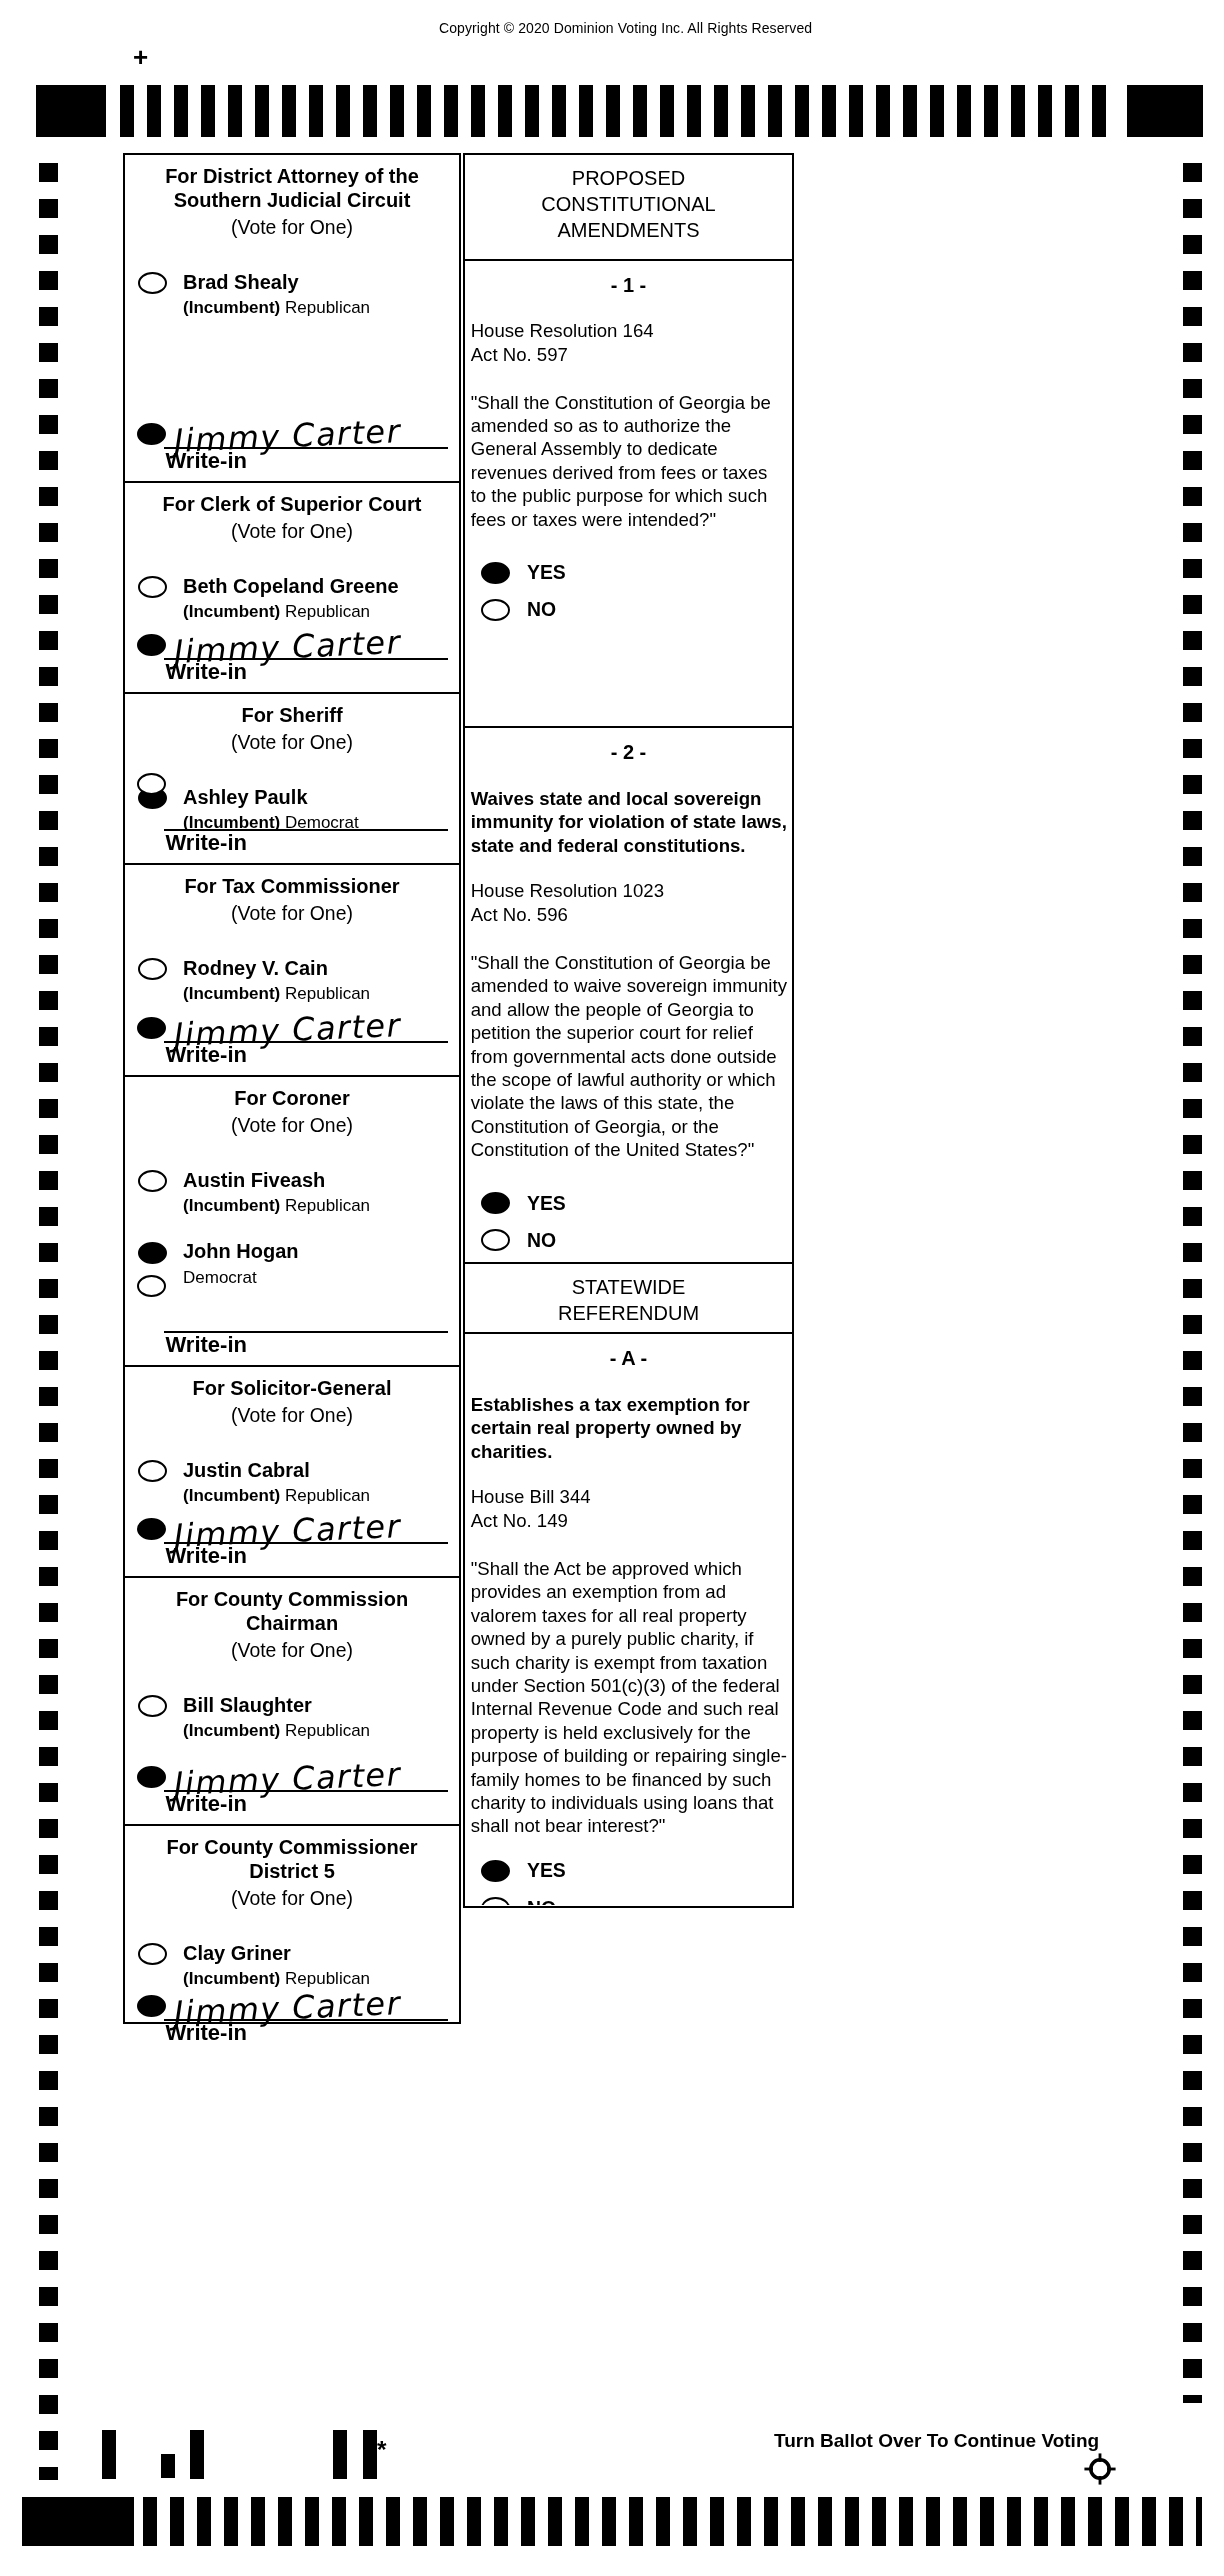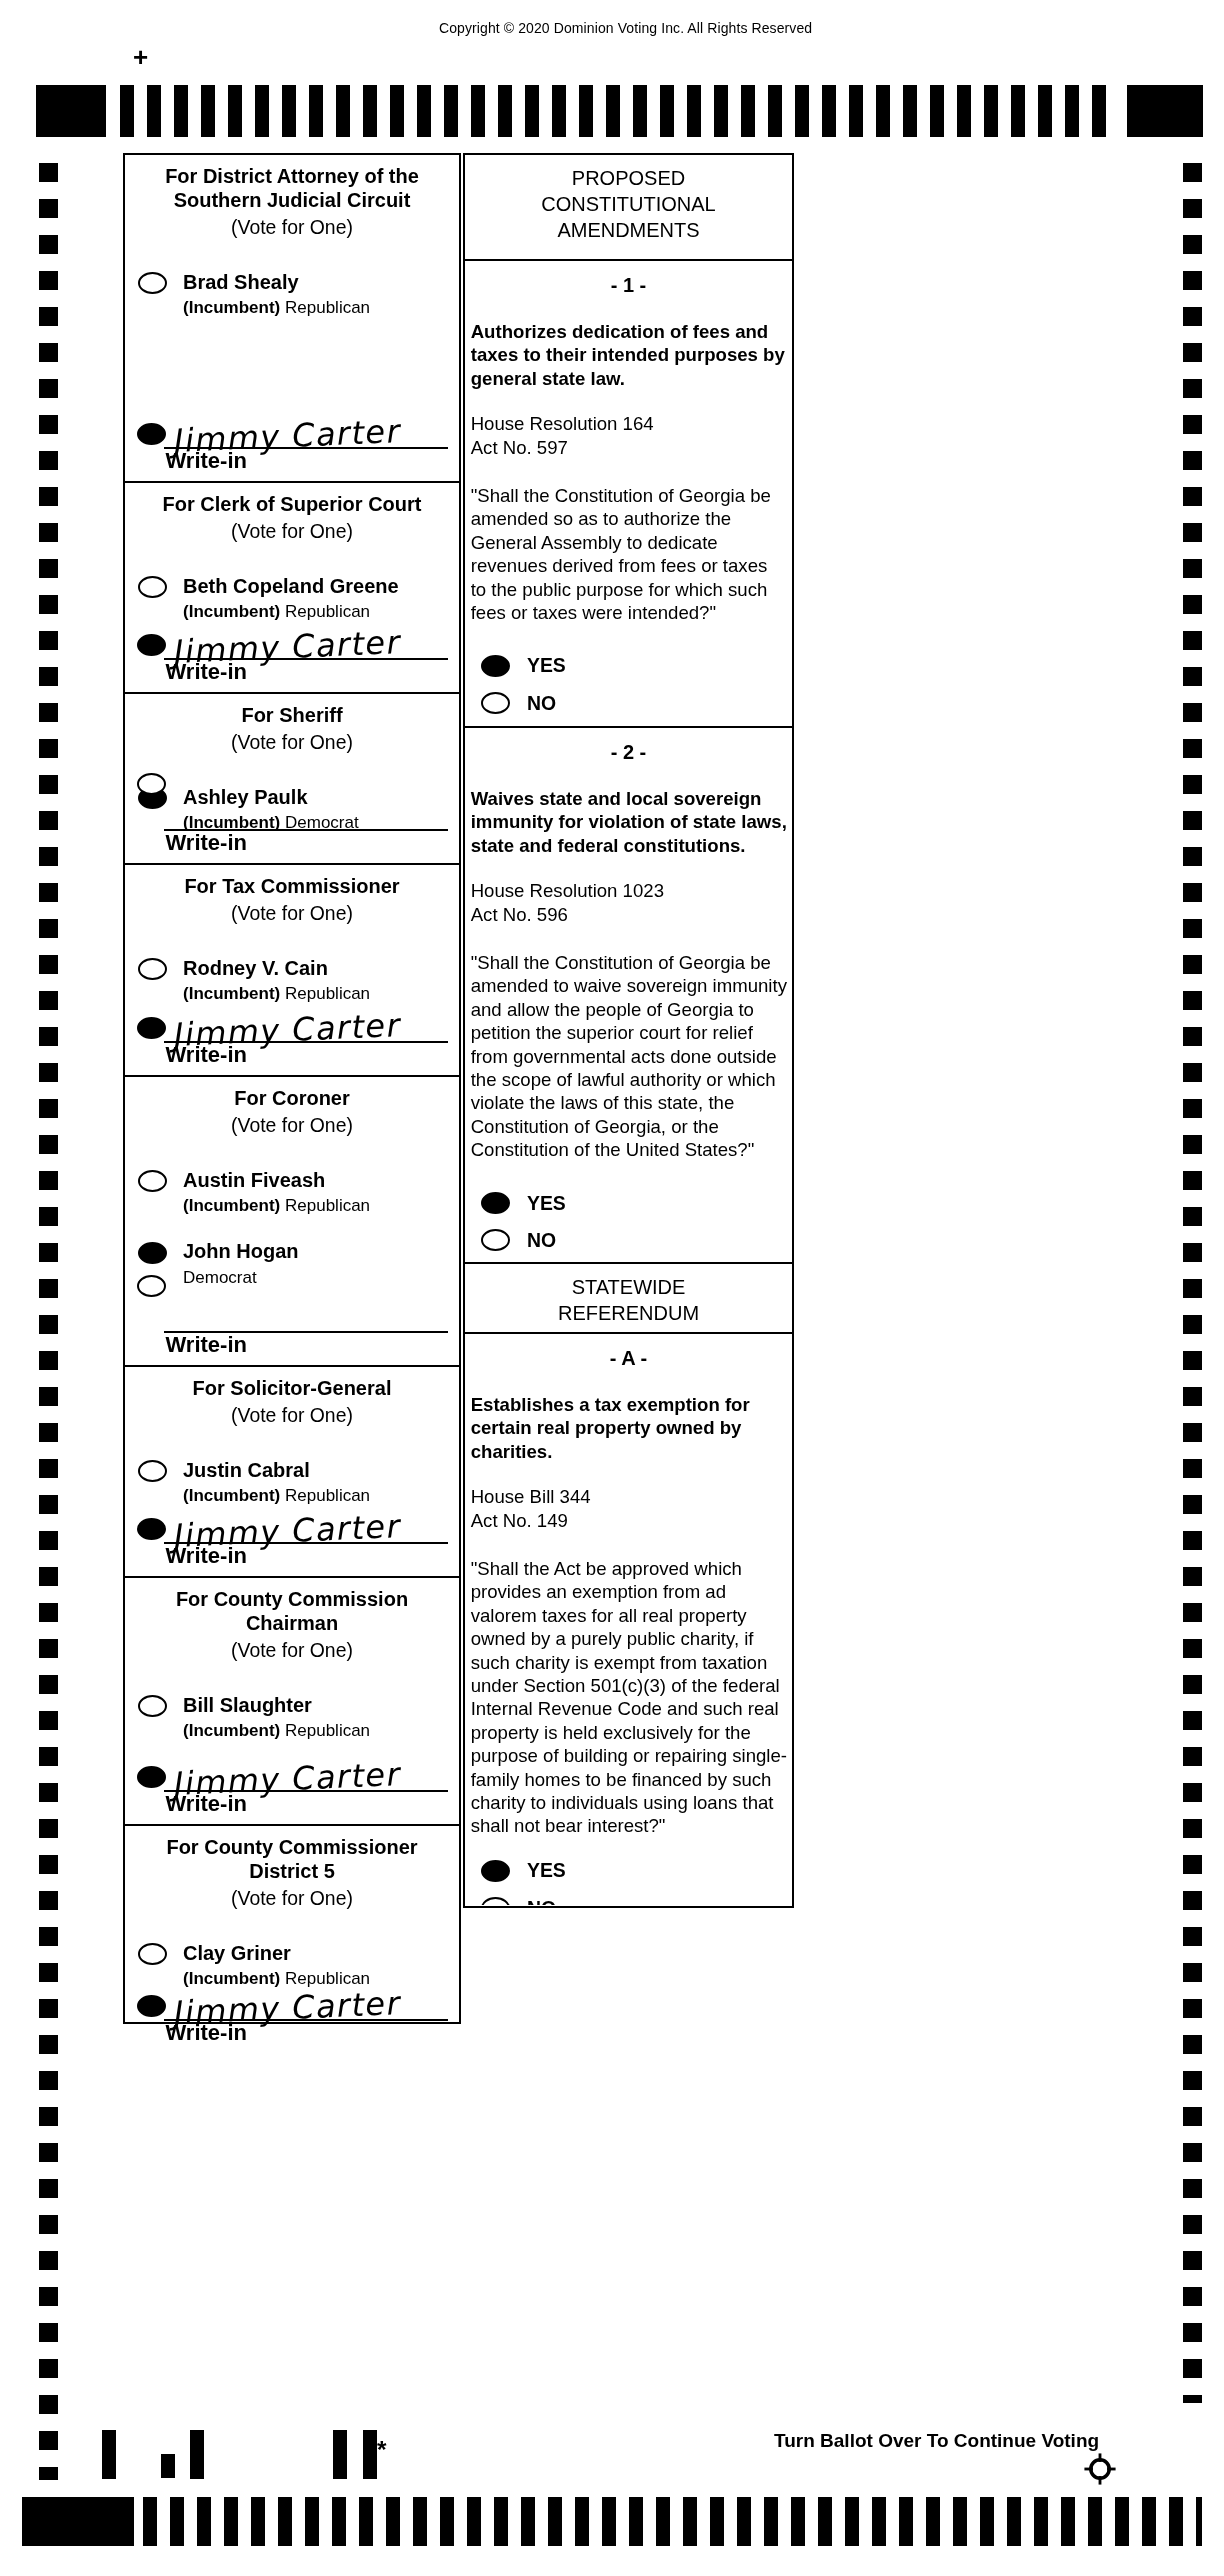--- a/index.html
+++ b/index.html
@@ -246,21 +246,20 @@
 </div>
 
 <div id="right-col" class="colbox">
 
   <div class="rsec" style="height:106px;">
     <div class="rhead" style="max-width:215px;margin:0 auto;">PROPOSED CONSTITUTIONAL AMENDMENTS</div>
   </div>
 
   <div class="rsec" style="height:467px;">
     <div class="mnum">- 1 -</div>
-    <div class="msummary">Authorizes dedication of fees and taxes to their intended purposes by general state law.</div>
     <div class="mauth">
       <div>House Resolution 164</div>
       <div>Act No. 597</div>
     </div>
     <div class="mquestion">"Shall the Constitution of Georgia be amended so as to authorize the General Assembly to dedicate revenues derived from fees or taxes to the public purpose for which such fees or taxes were intended?"</div>
     <div class="opts">
       <div class="opt">
         <div class="oval filled"></div>
         <span class="opt-label">YES</span>
       </div>

